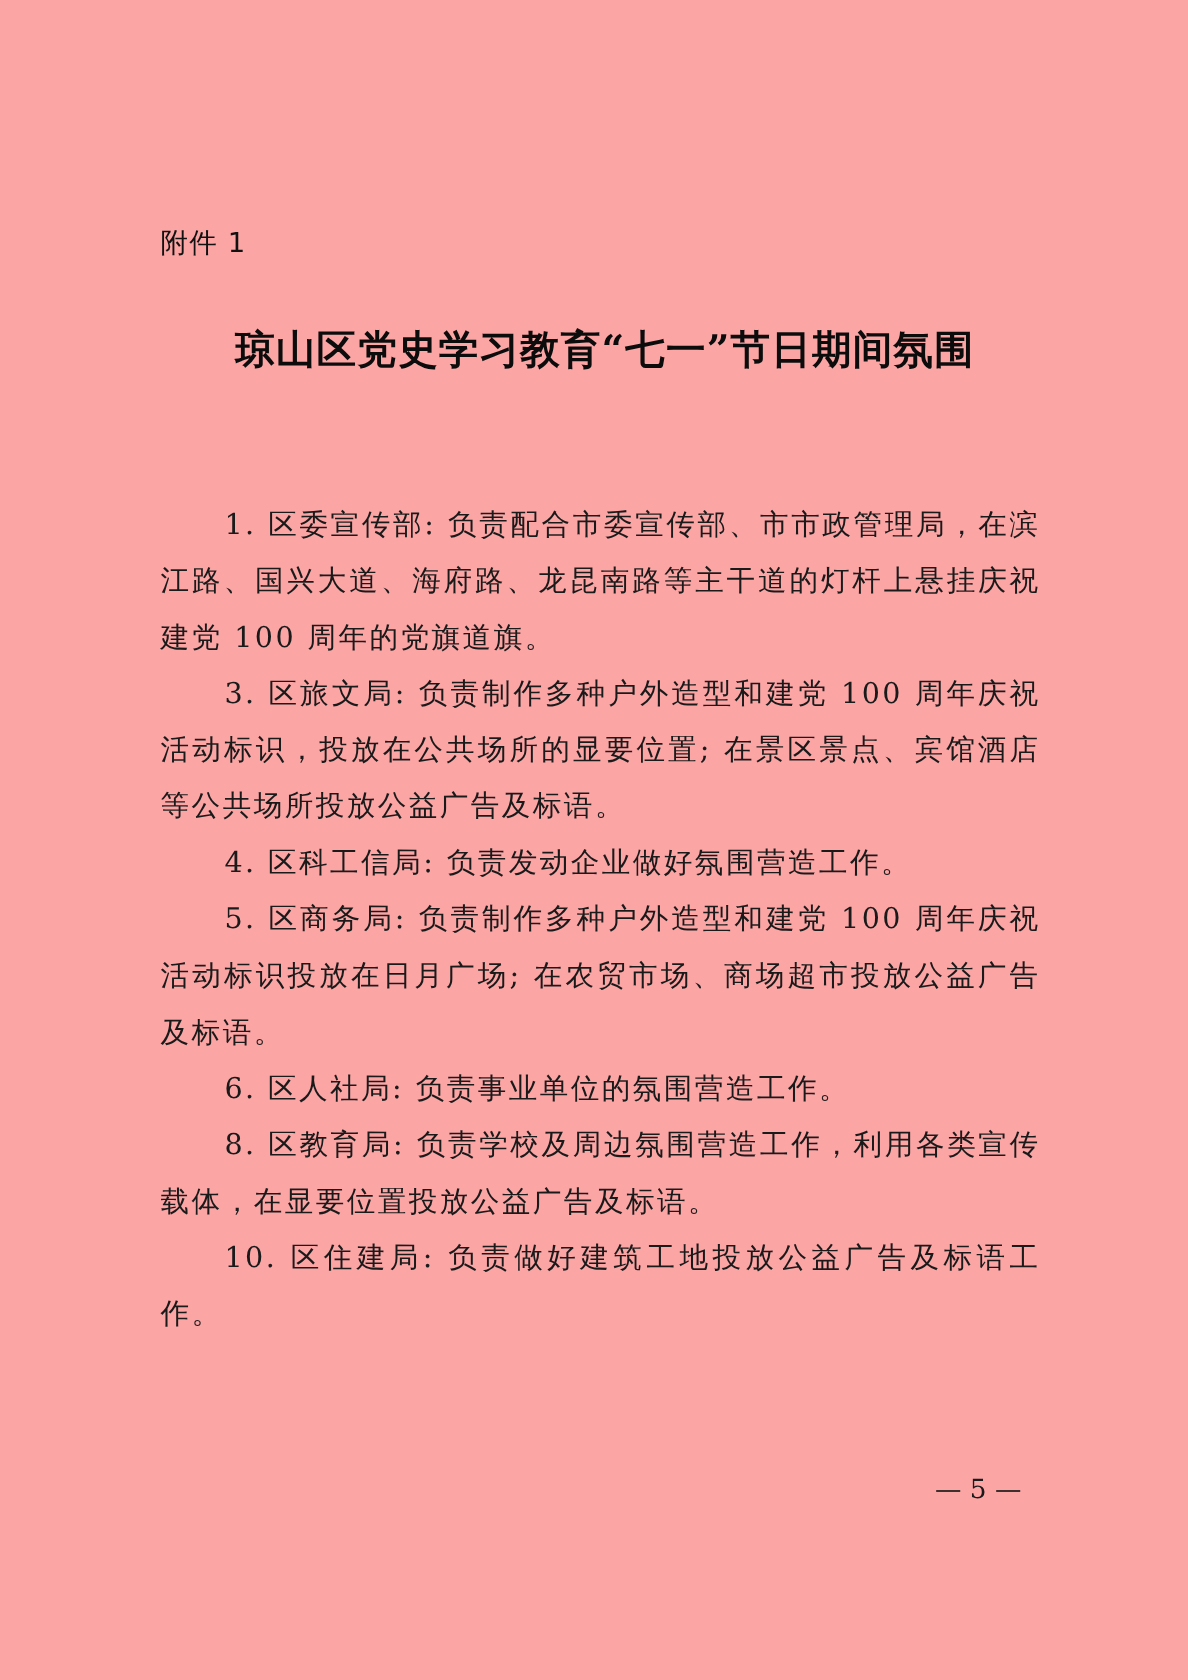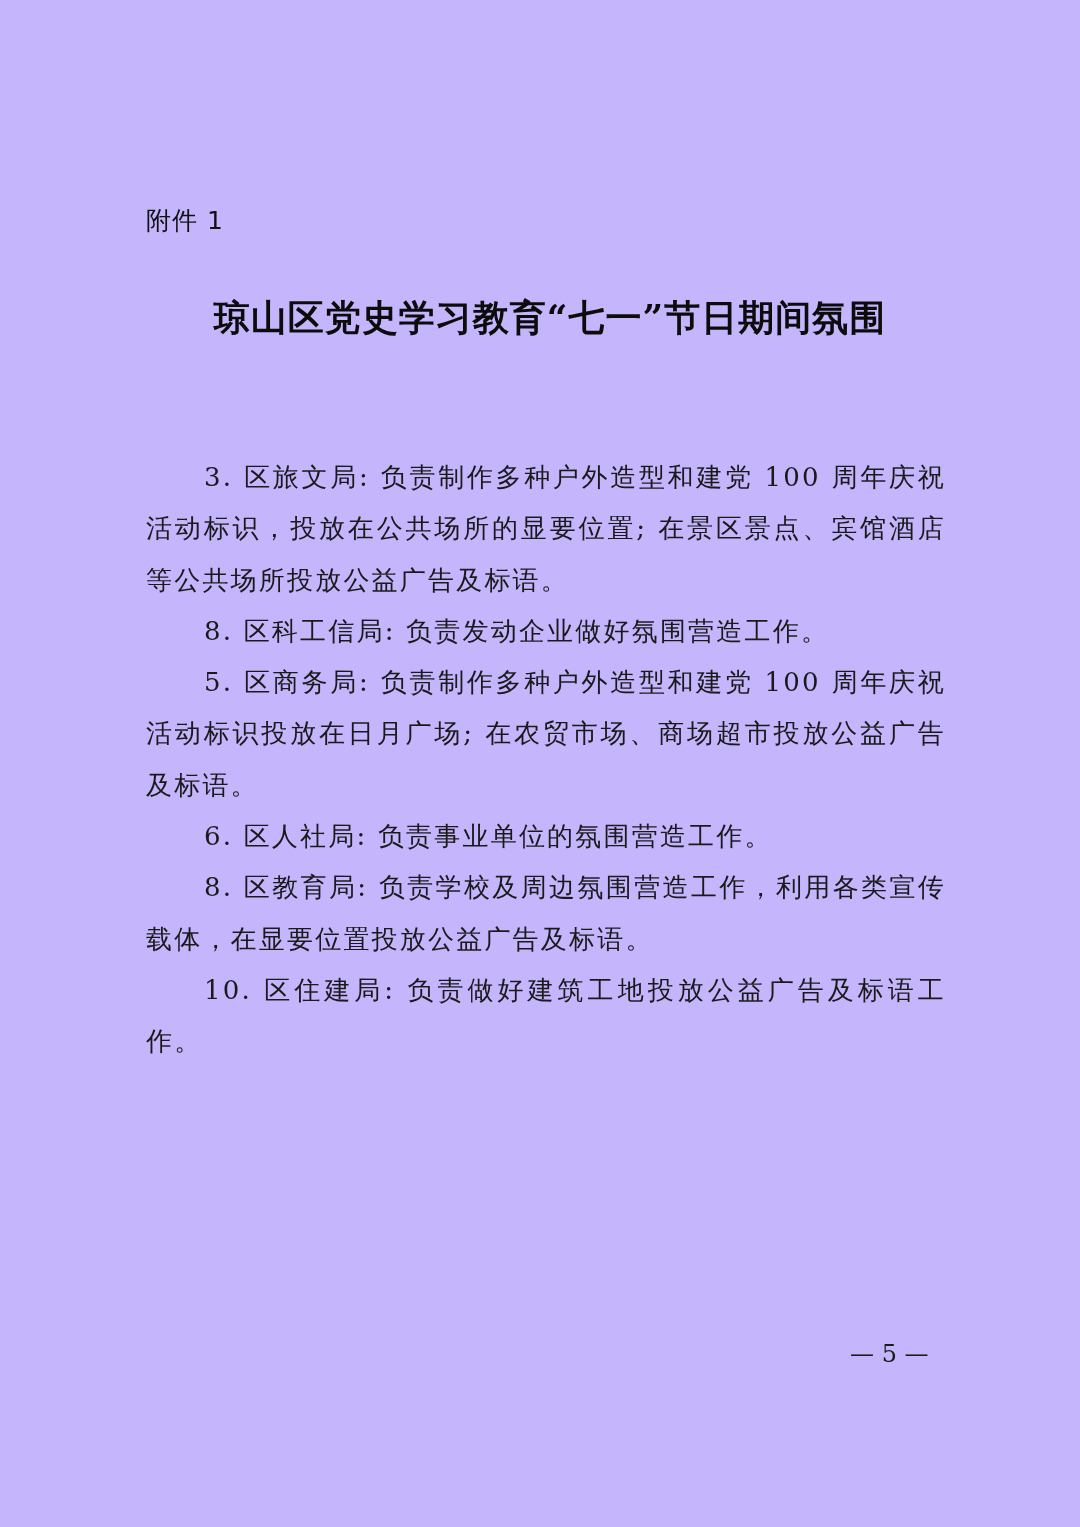--- a/index.html
+++ b/index.html
@@ -12,21 +12,21 @@
     height: 1527px;
     position: relative;
     overflow: hidden;
     color: #141414;
   }
   .page {
     position: absolute;
     left: 0; top: 0;
     width: 1080px;
     height: 1527px;
-    background: #c4b5fd;
+    background: #fca5a5;
   }
   .attachment-label {
     position: absolute;
     left: 146px;
     top: 204px;
     font-family: "DejaVu Sans", sans-serif;
     font-size: 25px;
     letter-spacing: 1px;
     color: #111;
   }
@@ -72,22 +72,23 @@
 </style>
 </head>
 <body>
 
 <div class="page">
   <div class="attachment-label">附件 1</div>
 
   <div class="title line1">琼山区党史学习教育“七一”节日期间氛围</div>
 
   <div class="body">
+    <p class="item">1. 区委宣传部: 负责配合市委宣传部、市市政管理局，在滨江路、国兴大道、海府路、龙昆南路等主干道的灯杆上悬挂庆祝建党 100 周年的党旗道旗。</p>
     <p class="item">3. 区旅文局: 负责制作多种户外造型和建党 100 周年庆祝活动标识，投放在公共场所的显要位置; 在景区景点、宾馆酒店等公共场所投放公益广告及标语。</p>
-    <p class="item">8. 区科工信局: 负责发动企业做好氛围营造工作。</p>
+    <p class="item">4. 区科工信局: 负责发动企业做好氛围营造工作。</p>
     <p class="item">5. 区商务局: 负责制作多种户外造型和建党 100 周年庆祝活动标识投放在日月广场; 在农贸市场、商场超市投放公益广告及标语。</p>
     <p class="item">6. 区人社局: 负责事业单位的氛围营造工作。</p>
     <p class="item">8. 区教育局: 负责学校及周边氛围营造工作，利用各类宣传载体，在显要位置投放公益广告及标语。</p>
     <p class="item">10. 区住建局: 负责做好建筑工地投放公益广告及标语工作。</p>
   </div>
 
   <div class="page-number">— 5 —</div>
 </div>
 
 </body></html>

